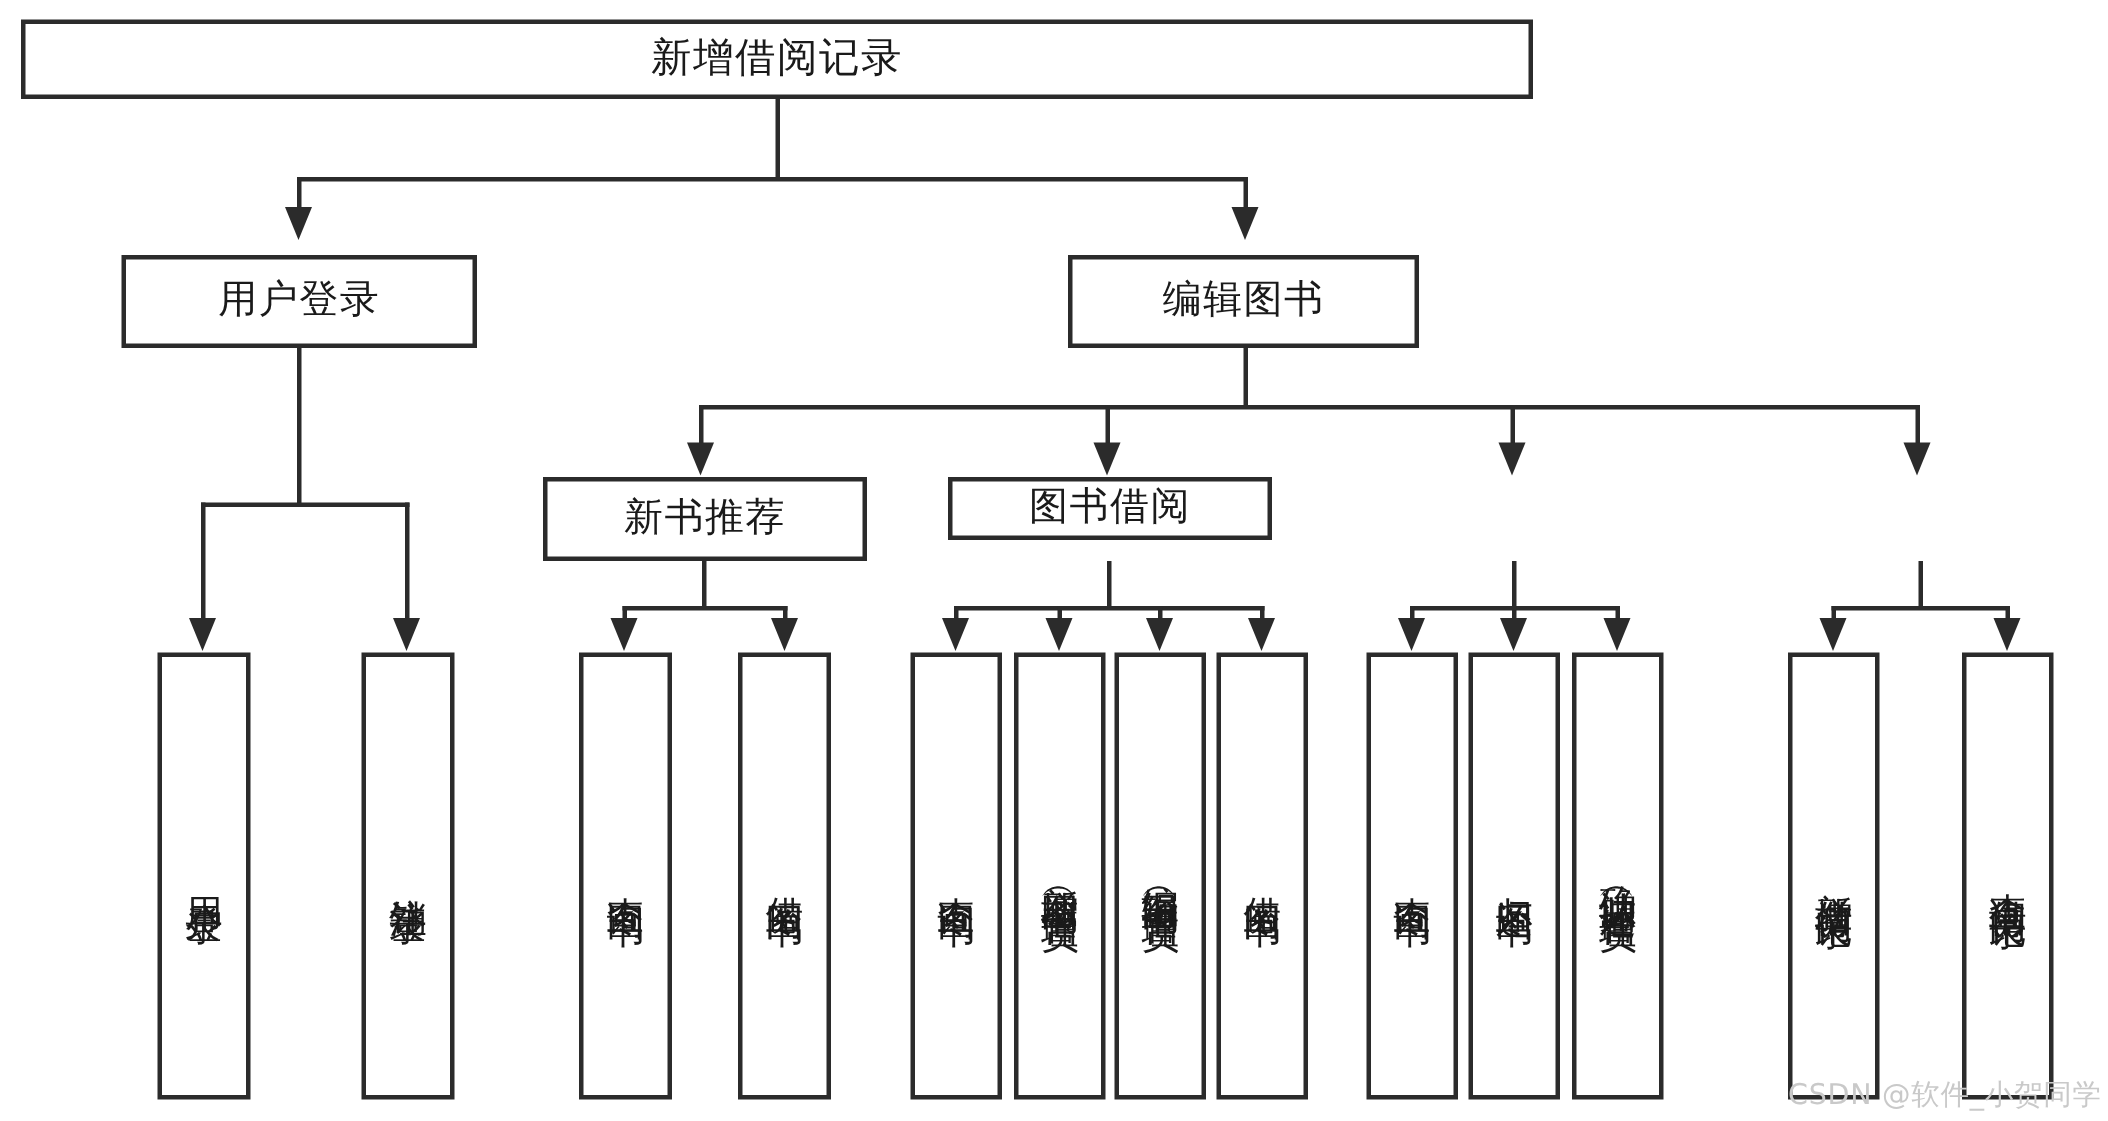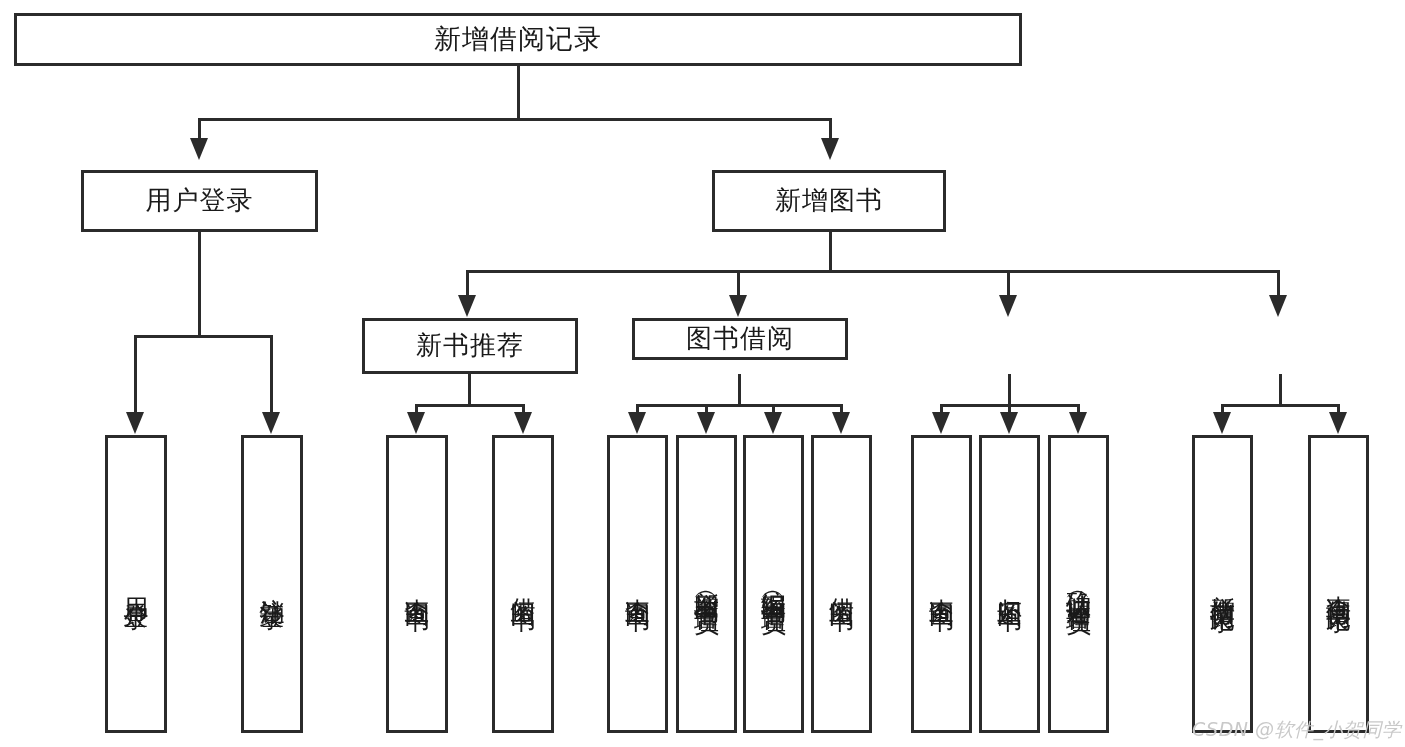--- a/index.html
+++ b/index.html
@@ -96,21 +96,21 @@
 
   <div class="ln v" style="left:198px; top:118px; width:3px; height:22px;"></div>
   <div class="arrow" style="left:190px; top:138px;"></div>
   <div class="ln v" style="left:829px; top:118px; width:3px; height:22px;"></div>
   <div class="arrow" style="left:821px; top:138px;"></div>
 
   <div class="node h" style="left:81px; top:170px; width:237px; height:62px;">
     <span>用户登录</span>
   </div>
   <div class="node h" style="left:712px; top:170px; width:234px; height:62px;">
-    <span>新增图书</span>
+    <span>编辑图书</span>
   </div>
 
   <div class="ln v" style="left:198px; top:232px; width:3px; height:105px;"></div>
   <div class="ln h" style="left:134px; top:335px; width:139px; height:3px;"></div>
   <div class="ln v" style="left:134px; top:335px; width:3px; height:80px;"></div>
   <div class="arrow" style="left:126px; top:412px;"></div>
   <div class="ln v" style="left:270px; top:335px; width:3px; height:80px;"></div>
   <div class="arrow" style="left:262px; top:412px;"></div>
 
   <div class="ln v" style="left:829px; top:232px; width:3px; height:40px;"></div>
@@ -202,15 +202,15 @@
     <span class="vtext">确认归还（管理员）</span>
   </div>
 
   <div class="node v" style="left:1192px; top:435px; width:61px; height:298px;">
     <span class="vtext">新增借阅记录</span>
   </div>
   <div class="node v" style="left:1308px; top:435px; width:61px; height:298px;">
     <span class="vtext">查询借阅记录</span>
   </div>
 
-  <div id="watermark" style="left:1192px; top:717px;font-style:italic;">CSDN @软件_小贺同学</div>
+  <div id="watermark" style="left:1192px; top:717px;">CSDN @软件_小贺同学</div>
 
 </div>
 
 </body></html>

